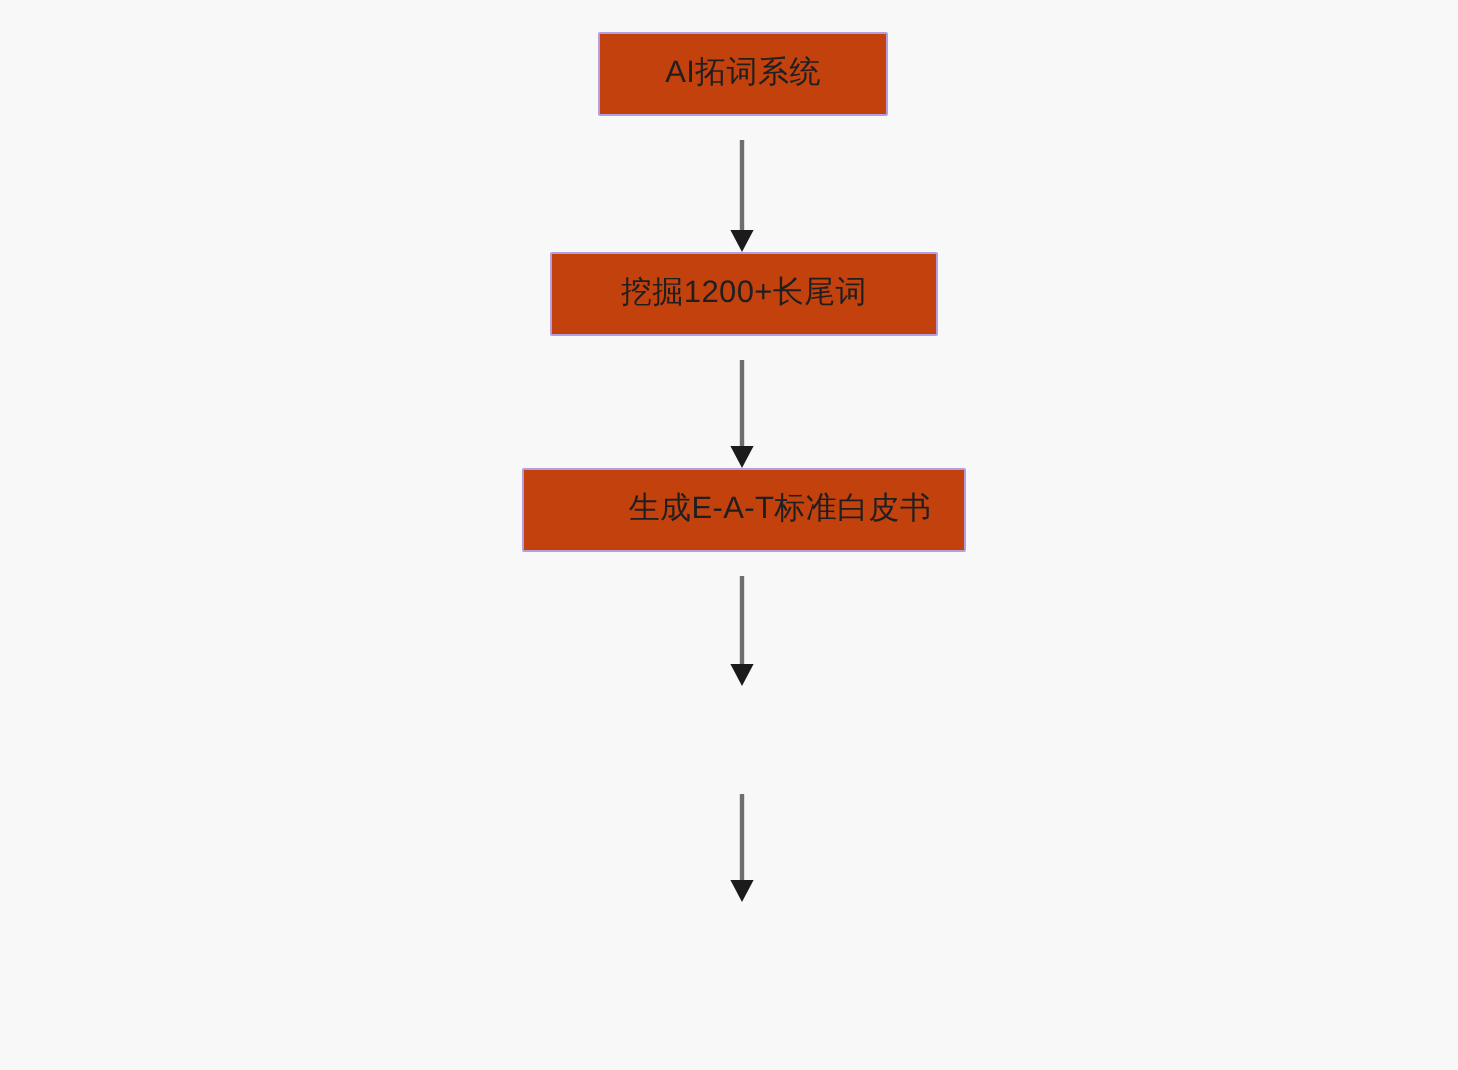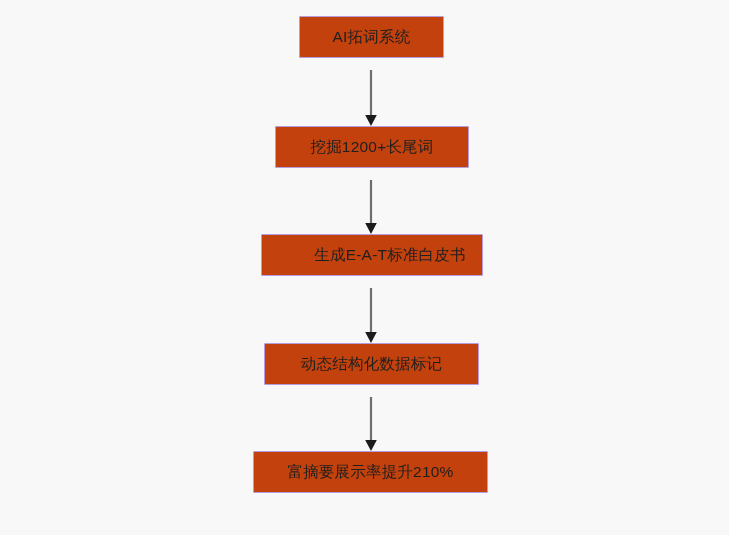--- a/index.html
+++ b/index.html
@@ -95,21 +95,15 @@
   </div>
 
   <div class="node node-n2">
     <span class="node-label">挖掘1200+长尾词</span>
   </div>
 
   <div class="node node-n3">
     <span class="node-label">生成E-A-T标准白皮书</span>
   </div>
 
-  <div class="node node-n4">
-    <span class="node-label">动态结构化数据标记</span>
-  </div>
 
-  <div class="node node-n5">
-    <span class="node-label">富摘要展示率提升210%</span>
-  </div>
 
 </div>
 
 </body></html>

